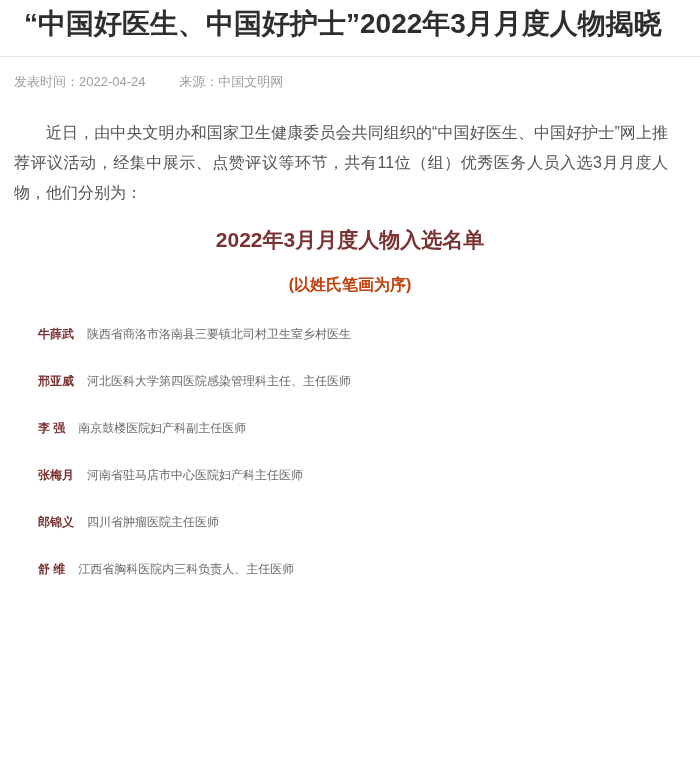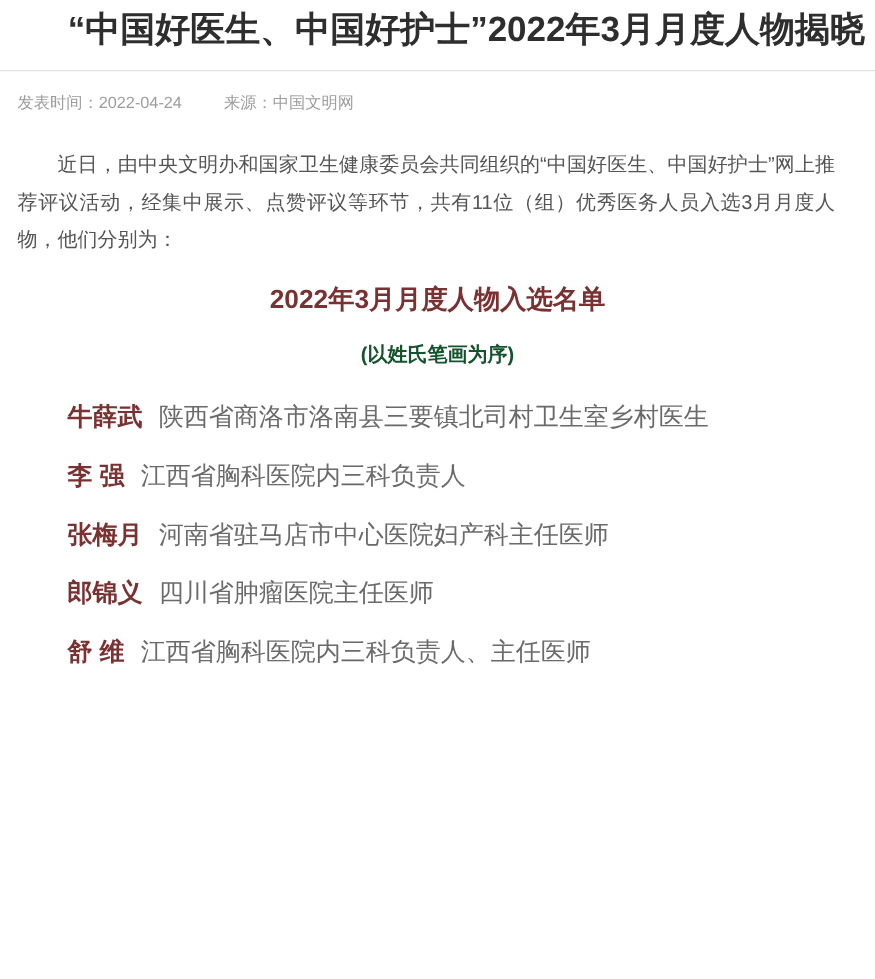--- a/index.html
+++ b/index.html
@@ -11,26 +11,26 @@
   .page {
     width: 700px;
     min-height: 783px;
     margin: 0 auto;
     background: #ffffff;
     overflow: hidden;
     box-sizing: border-box;
   }
   .title {
     margin: 0;
-    padding: 5px 8px 0 6px;
+    padding: 5px 8px 0 24px;
     font-size: 28px;
     line-height: 38px;
     font-weight: bold;
     color: #2e2e2e;
-    text-align: right;
+    text-align: left;
     letter-spacing: 0;
   }
   .title-divider {
     margin-top: 13px;
     border: none;
     border-top: 1px solid #e3e3e3;
     height: 0;
   }
   .meta {
     padding: 9px 22px 0 14px;
@@ -56,29 +56,29 @@
     line-height: 24px;
     font-weight: bold;
     color: #7a3131;
     text-align: center;
   }
   .list-subtitle {
     margin: 21px 0 0 0;
     font-size: 16px;
     line-height: 24px;
     font-weight: bold;
-    color: #14532d;
+    color: #c2410c;
     text-align: center;
   }
   .entries {
     margin-top: 26px;
   }
   .entry {
     margin: 0 0 25px 0;
-    font-size: 20px;
+    font-size: 12px;
     line-height: 22px;
     text-indent: 2em;
   }
   .entry .name {
     font-weight: bold;
     color: #7a3131;
     margin-right: 13px;
     white-space: pre;
   }
   .entry .desc {
@@ -102,21 +102,22 @@
   <div class="content">
 
     <p class="intro">近日，由中央文明办和国家卫生健康委员会共同组织的“中国好医生、中国好护士”网上推荐评议活动，经集中展示、点赞评议等环节，共有11位（组）优秀医务人员入选3月月度人物，他们分别为：</p>
 
     <p class="list-title">2022年3月月度人物入选名单</p>
 
     <p class="list-subtitle">(以姓氏笔画为序)</p>
 
     <div class="entries">
       <p class="entry"><span class="name">牛薛武</span><span class="desc">陕西省商洛市洛南县三要镇北司村卫生室乡村医生</span></p>
-      <p class="entry"><span class="name">李 强</span><span class="desc">江西省胸科医院内三科负责人</span></p>
+      <p class="entry"><span class="name">邢亚威</span><span class="desc">河北医科大学第四医院感染管理科主任、主任医师</span></p>
+      <p class="entry"><span class="name">李 强</span><span class="desc">南京鼓楼医院妇产科副主任医师</span></p>
       <p class="entry"><span class="name">张梅月</span><span class="desc">河南省驻马店市中心医院妇产科主任医师</span></p>
       <p class="entry"><span class="name">郎锦义</span><span class="desc">四川省肿瘤医院主任医师</span></p>
       <p class="entry"><span class="name">舒 维</span><span class="desc">江西省胸科医院内三科负责人、主任医师</span></p>
 
     </div>
 
   </div>
 </div>
 
 </body></html>

